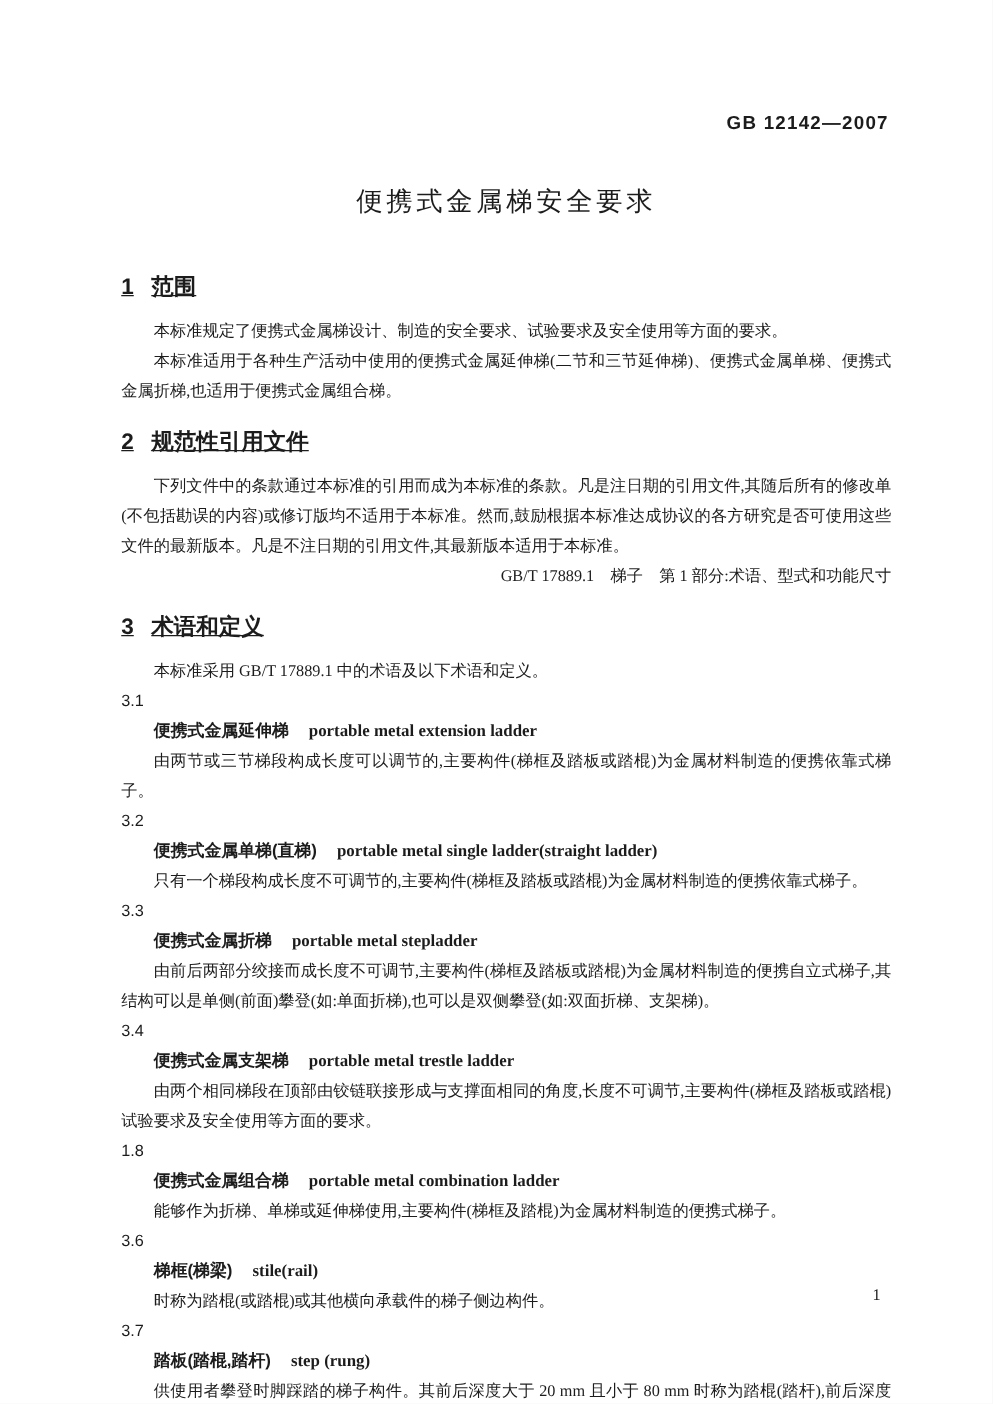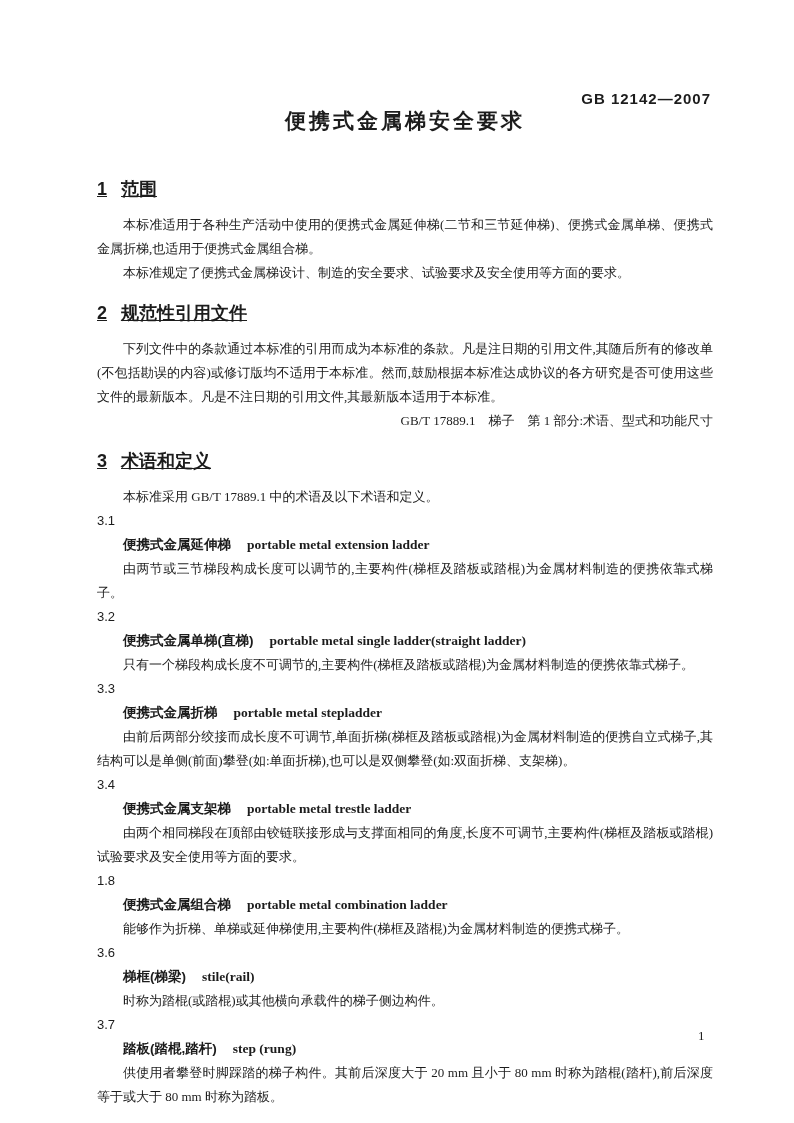--- a/index.html
+++ b/index.html
@@ -23,23 +23,24 @@
   .doc-number {
     margin-top: 90px;
     text-align: right;
     font-family: "Liberation Sans", sans-serif;
     font-weight: bold;
     font-size: 15px;
     letter-spacing: 1px;
     padding-right: 2px;
   }
   .doc-title {
+    margin-top: 40px;
     text-align: center;
     font-family: "Liberation Sans", sans-serif;
-    font-weight: bold;
+    font-weight: normal;
     font-size: 21px;
     letter-spacing: 3px;
   }
   .sec-heading {
     font-family: "Liberation Sans", sans-serif;
     font-weight: bold;
     font-size: 18px;
     line-height: 24px;
     margin-top: 16px;
     margin-bottom: 12px;
@@ -96,22 +97,22 @@
   <div class="content">
 
     <div class="doc-number">GB 12142—2007</div>
 
     <div class="doc-title">便携式金属梯安全要求</div>
 
     <div>
       <div class="sec-heading sec-heading-first">
         <span class="sec-num">1</span><span class="sec-title">范围</span>
       </div>
+      <p class="body-text">本标准规定了便携式金属梯设计、制造的安全要求、试验要求及安全使用等方面的要求。</p>
       <p class="body-text">本标准适用于各种生产活动中使用的便携式金属延伸梯(二节和三节延伸梯)、便携式金属单梯、便携式金属折梯,也适用于便携式金属组合梯。</p>
-      <p class="body-text">本标准规定了便携式金属梯设计、制造的安全要求、试验要求及安全使用等方面的要求。</p>
     </div>
 
     <div>
       <div class="sec-heading">
         <span class="sec-num">2</span><span class="sec-title">规范性引用文件</span>
       </div>
       <p class="body-text">下列文件中的条款通过本标准的引用而成为本标准的条款。凡是注日期的引用文件,其随后所有的修改单(不包括勘误的内容)或修订版均不适用于本标准。然而,鼓励根据本标准达成协议的各方研究是否可使用这些文件的最新版本。凡是不注日期的引用文件,其最新版本适用于本标准。</p>
       <p class="ref-line">GB/T 17889.1　梯子　第 1 部分:术语、型式和功能尺寸</p>
     </div>
 
@@ -136,21 +137,21 @@
         <span class="term-zh">便携式金属单梯(直梯)</span><span class="term-en">portable metal single ladder(straight ladder)</span>
       </div>
       <p class="body-text">只有一个梯段构成长度不可调节的,主要构件(梯框及踏板或踏棍)为金属材料制造的便携依靠式梯子。</p>
     </div>
 
     <div class="term">
       <div class="term-number">3.3</div>
       <div class="term-name">
         <span class="term-zh">便携式金属折梯</span><span class="term-en">portable metal stepladder</span>
       </div>
-      <p class="body-text">由前后两部分绞接而成长度不可调节,单面折梯(梯框及踏板或踏棍)为金属材料制造的便携自立式梯子,其结构可以是单侧(前面)攀登(如:单面折梯),也可以是双侧攀登(如:双面折梯、支架梯)。</p>
+      <p class="body-text">由前后两部分绞接而成长度不可调节,主要构件(梯框及踏板或踏棍)为金属材料制造的便携自立式梯子,其结构可以是单侧(前面)攀登(如:单面折梯),也可以是双侧攀登(如:双面折梯、支架梯)。</p>
     </div>
 
     <div class="term">
       <div class="term-number">3.4</div>
       <div class="term-name">
         <span class="term-zh">便携式金属支架梯</span><span class="term-en">portable metal trestle ladder</span>
       </div>
       <p class="body-text">由两个相同梯段在顶部由铰链联接形成与支撑面相同的角度,长度不可调节,主要构件(梯框及踏板或踏棍)试验要求及安全使用等方面的要求。</p>
     </div>
 

